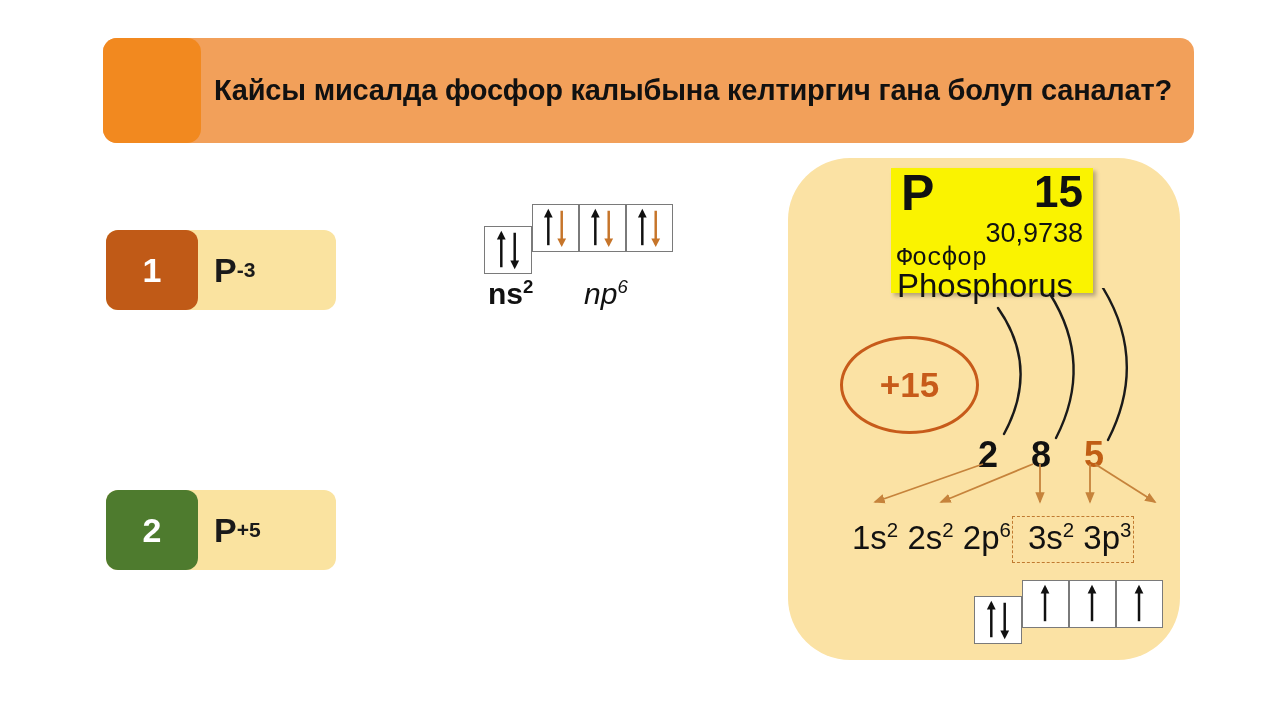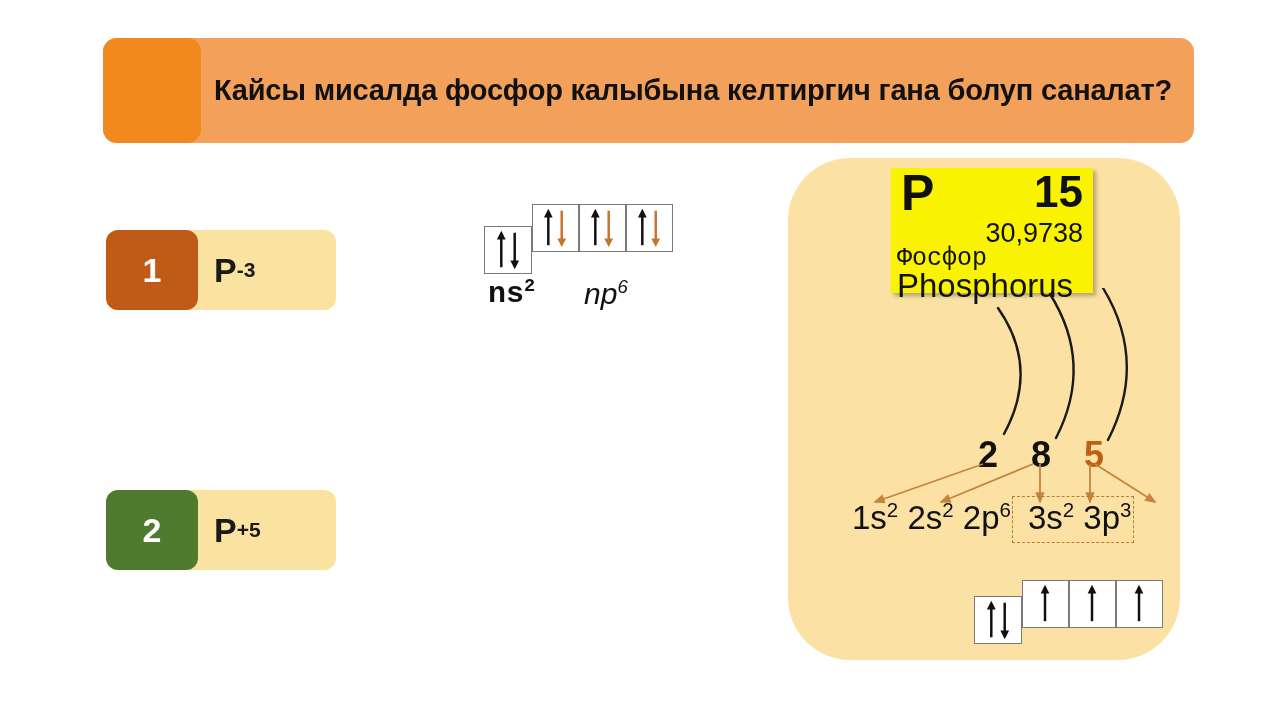--- a/index.html
+++ b/index.html
@@ -129,21 +129,20 @@
     left: 0px;
     width: 230px;
     height: 44px;
   }
   #label-ns {
     position: absolute;
     left: 4px; top: 0px;
     font-size: 30px;
     font-weight: 700;
     color: #111111;
-    font-family: Liberation Mono, monospace;
   }
   #label-np {
     position: absolute;
     left: 100px; top: 0px;
     font-size: 30px;
     font-weight: 400;
     color: #111111;
     font-style: italic;
   }
   #label-ns sup, #label-np sup { font-size: 0.62em; vertical-align: super; }
@@ -262,21 +261,21 @@
     position: absolute;
     left: 64px;
     top: 340px;
     font-size: 33px;
     font-weight: 400;
     color: #111111;
     white-space: nowrap;
     letter-spacing: 0px;
   }
   #config-line sup { font-size: 0.62em; vertical-align: super; }
-  .cfg-seg { display: inline-block; }
+  .cfg-seg { display: inline-block; margin-top: 20px; }
   #cfg-valence {
     padding: 2px 2px 6px 15px;
     border: 1.5px dashed #C07A30;
     margin-left: 1px;
   }
 
   
   #bottom-orbitals {
     position: absolute;
     left: 186px;
@@ -365,20 +364,21 @@
 <div id="atom-panel">
 
   <div id="periodic-cell">
     <div id="pc-symbol">P</div>
     <div id="pc-number">15</div>
     <div id="pc-mass">30,9738</div>
     <div id="pc-name-ru">Фосфор</div>
     <div id="pc-name-en">Phosphorus</div>
   </div>
 
+  <div id="nucleus">+15</div>
 
   <svg id="shells-svg" viewBox="0 0 200 160">
     <path d="M 20 20 Q 62 80 26 146" stroke="#1a1a1a" stroke-width="2.4" fill="none" stroke-linecap="round"></path>
     <path d="M 72 6 Q 116 76 78 150" stroke="#1a1a1a" stroke-width="2.4" fill="none" stroke-linecap="round"></path>
     <path d="M 125 0 Q 170 74 130 152" stroke="#1a1a1a" stroke-width="2.4" fill="none" stroke-linecap="round"></path>
   </svg>
 
   <div class="shell-count" id="shell-n1">2</div>
   <div class="shell-count" id="shell-n2">8</div>
   <div class="shell-count" id="shell-n3">5</div>

